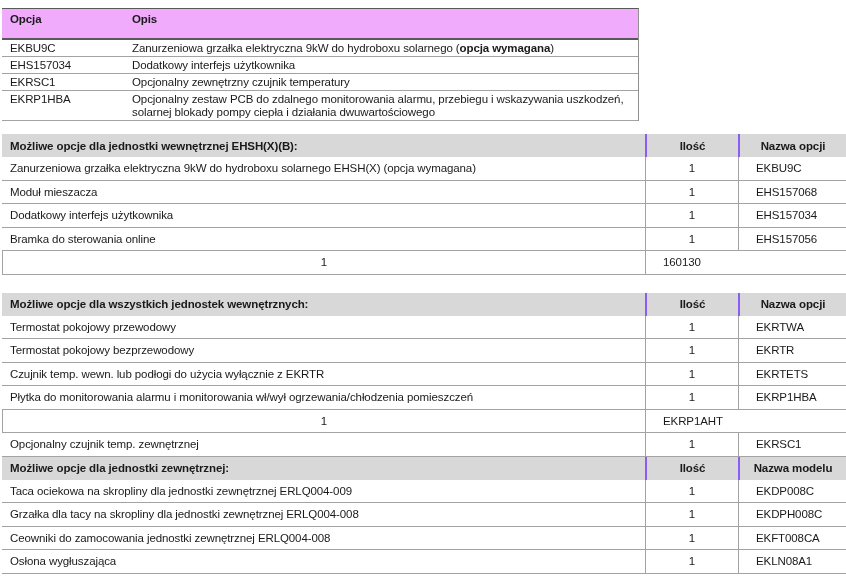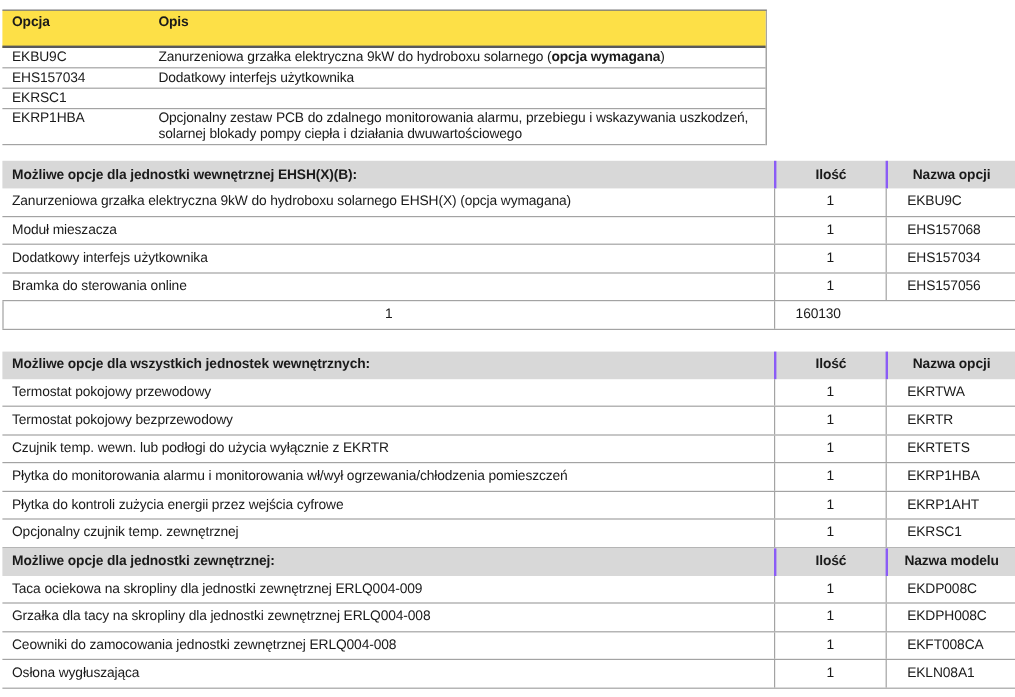--- a/index.html
+++ b/index.html
@@ -14,21 +14,21 @@
 
   
   .intro-table {
     width: 636px;
     border-top: 1px solid #59595b;
     border-right: 1px solid #8f8f8f;
     font-size: 11.5px;
   }
   .intro-head {
     display: grid; grid-template-columns: 122px 1fr;
-    background: #fde047;
+    background: #f0abfc;
     height: 31px;
     border-bottom: 2px solid #59595b;
     font-weight: bold;
     box-sizing: border-box;
   }
   .intro-head .cell { padding: 4px 8px 0 8px; }
   .intro-row {
     display: grid; grid-template-columns: 122px 1fr;
     border-bottom: 1px solid #a3a3a3;
   }
@@ -94,20 +94,21 @@
     <div class="intro-row">
       <div class="cell">EKBU9C</div>
       <div class="cell"><span>Zanurzeniowa grzałka elektryczna 9kW do hydroboxu solarnego (</span><span class="bold">opcja wymagana</span><span>)</span></div>
     </div>
     <div class="intro-row">
       <div class="cell">EHS157034</div>
       <div class="cell">Dodatkowy interfejs użytkownika</div>
     </div>
     <div class="intro-row">
       <div class="cell">EKRSC1</div>
+      <div class="cell">Opcjonalny zewnętrzny czujnik temperatury</div>
     </div>
     <div class="intro-row">
       <div class="cell">EKRP1HBA</div>
       <div class="cell">Opcjonalny zestaw PCB do zdalnego monitorowania alarmu, przebiegu i wskazywania uszkodzeń, solarnej blokady pompy ciepła i działania dwuwartościowego</div>
     </div>
   </div>
 
   <div class="otable gap-after-intro">
     <div class="othead">
       <div class="c1">Możliwe opcje dla jednostki wewnętrznej EHSH(X)(B):</div>
@@ -160,21 +161,20 @@
       <div class="c1">Czujnik temp. wewn. lub podłogi do użycia wyłącznie z EKRTR</div>
       <div class="c2">1</div>
       <div class="c3">EKRTETS</div>
     </div>
     <div class="otrow">
       <div class="c1">Płytka do monitorowania alarmu i monitorowania wł/wył ogrzewania/chłodzenia pomieszczeń</div>
       <div class="c2">1</div>
       <div class="c3">EKRP1HBA</div>
     </div>
     <div class="otrow">
-      <div class="c1">Płytka do kontroli zużycia energii przez wejścia cyfrowe</div>
       <div class="c2">1</div>
       <div class="c3">EKRP1AHT</div>
     </div>
     <div class="otrow">
       <div class="c1">Opcjonalny czujnik temp. zewnętrznej</div>
       <div class="c2">1</div>
       <div class="c3">EKRSC1</div>
     </div>
   </div>
 

